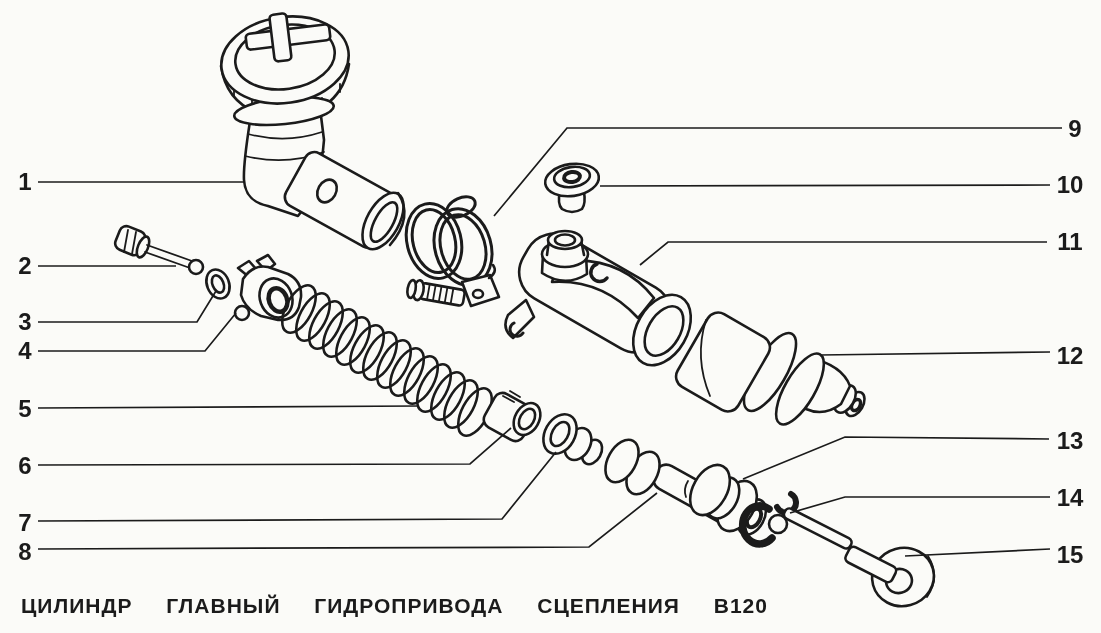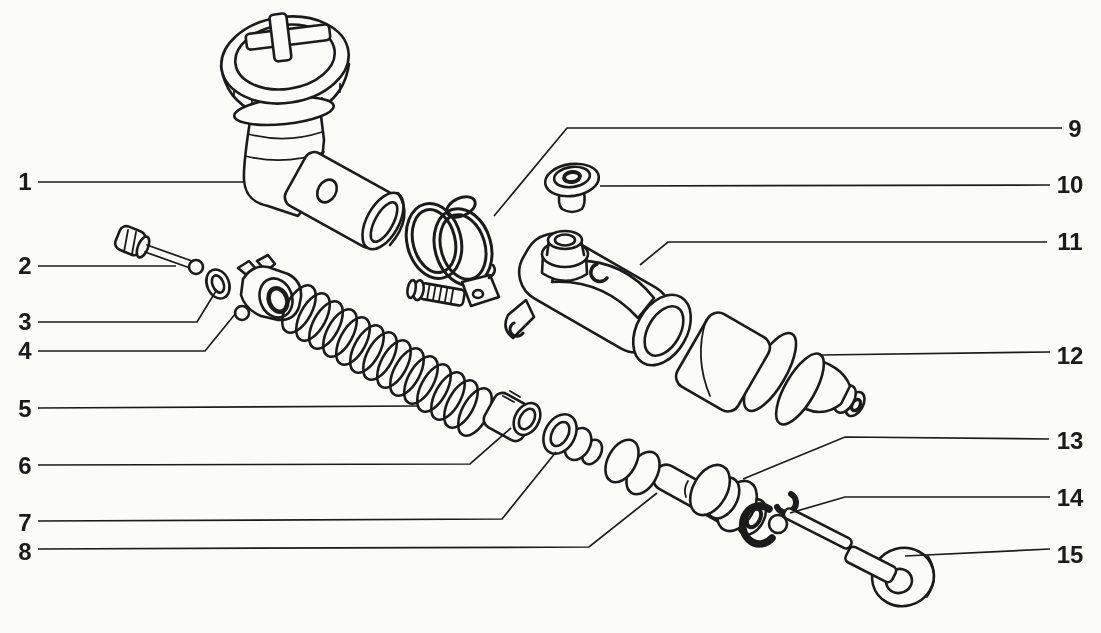--- a/index.html
+++ b/index.html
@@ -219,13 +219,20 @@
         <text x="1070" y="364" class="callout-num">12</text>
         <polyline points="1049,439 845,437 743,479" class="leader"></polyline>
         <text x="1070" y="449" class="callout-num">13</text>
         <polyline points="1050,497 845,497 790,513" class="leader"></polyline>
         <text x="1070" y="506" class="callout-num">14</text>
         <polyline points="1050,549 905,556" class="leader"></polyline>
         <text x="1070" y="563" class="callout-num">15</text>
       </g>
   </svg>
 
+  <div id="caption">
+    <span>ЦИЛИНДР</span>
+    <span>ГЛАВНЫЙ</span>
+    <span>ГИДРОПРИВОДА</span>
+    <span>СЦЕПЛЕНИЯ</span>
+    <span>В120</span>
+  </div>
 </div>
 
 </body></html>

